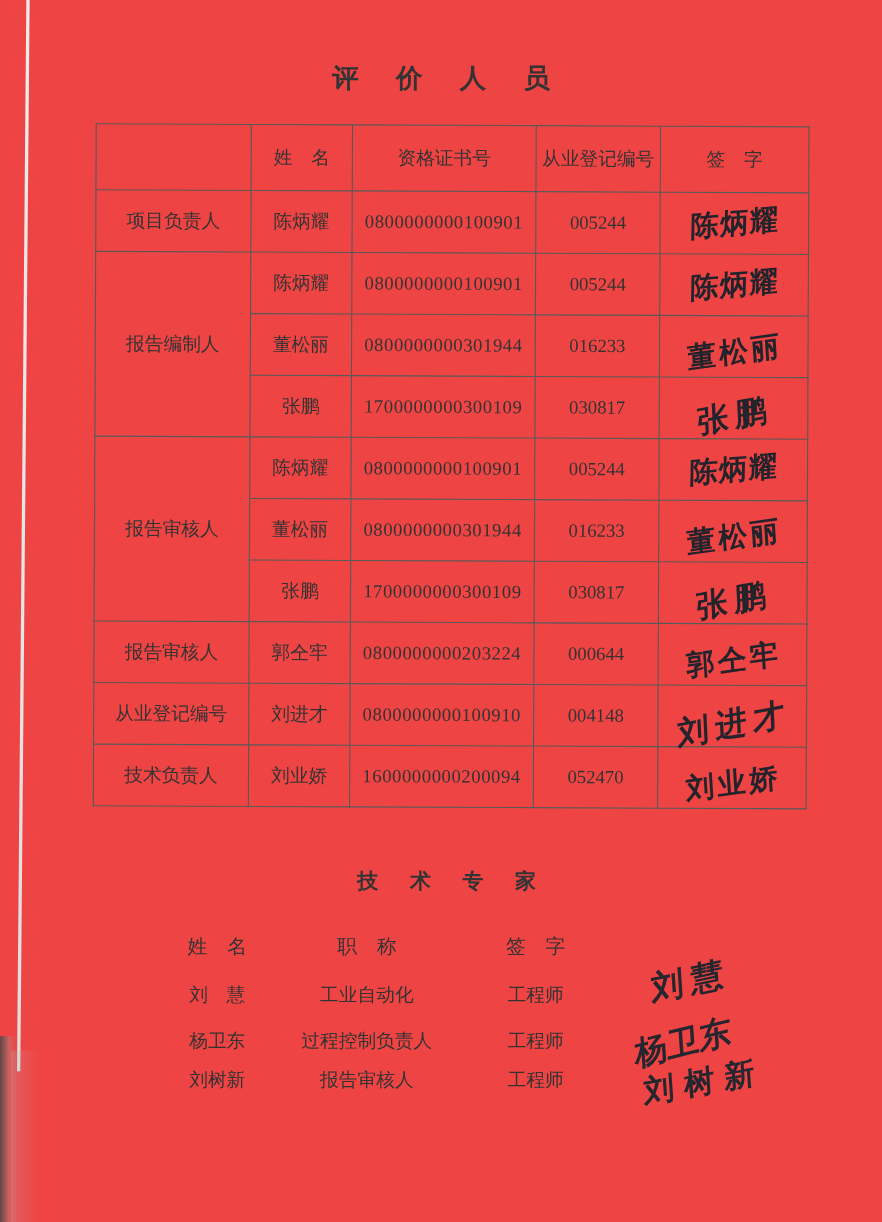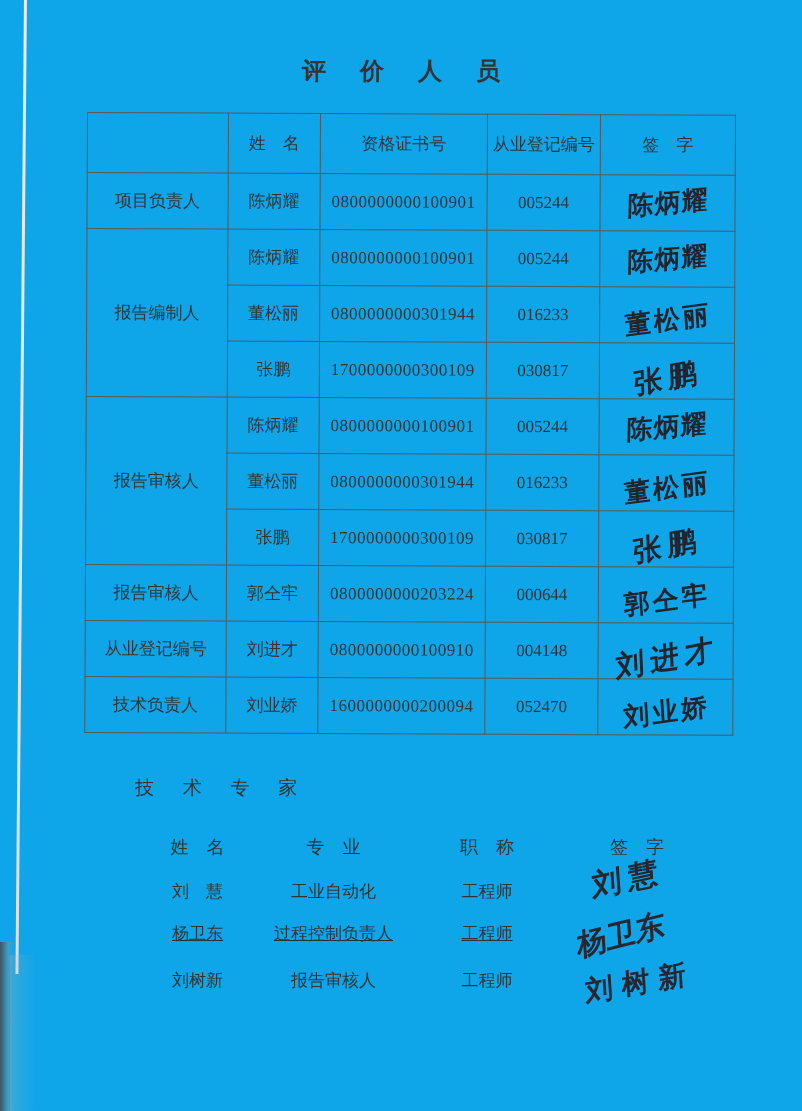--- a/index.html
+++ b/index.html
@@ -3,21 +3,21 @@
 <meta charset="utf-8">
 <style>
   html,body { margin:0; padding:0; }
   body {
     width:802px; height:1111px;
     background:#f6f6f6;
     font-family:"Liberation Serif","DejaVu Serif",serif;
   }
   .page {
     position:relative; width:802px; height:1111px;
-    background:#0ea5e9; overflow:hidden; color:#2f2f2f;
+    background:#ef4444; overflow:hidden; color:#2f2f2f;
   }
   
   .edge-line {
     position:absolute; left:24px; top:-6px; width:3px; height:980px;
     background:linear-gradient(to bottom,#ececec,#dedede);
     transform:rotate(0.5deg); transform-origin:top center;
   }
   .corner-shadow {
     position:absolute; left:0; top:942px; width:15px; height:169px;
     background:linear-gradient(to right, rgba(72,72,72,0.85), rgba(150,150,150,0.35) 55%, rgba(220,220,220,0));
@@ -54,33 +54,33 @@
     display:inline-block; white-space:nowrap;
     font-size:26px; font-weight:600; color:#23232b;
     transform:rotate(-5deg);
   }
   .sv0 { transform:rotate(-5deg) skewX(-6deg); letter-spacing:1px; }
   .sv1 { transform:rotate(-8deg) translateY(5px) skewX(-4deg); letter-spacing:3px; }
   .sv2 { transform:rotate(-11deg) translateY(7px) skewX(-8deg); letter-spacing:6px; font-size:29px; }
   
   .experts { position:absolute; left:150px; top:772px; width:572px; }
   .experts-title {
-    margin:3px; text-align:left; transform:translateX(-30px);
-    font-size:19px; font-weight:400; letter-spacing:12px; text-indent:12px; color:#333;
+    margin:16px; text-align:center; transform:translateX(-30px);
+    font-size:19px; font-weight:700; letter-spacing:12px; text-indent:12px; color:#333;
   }
   .erow {
     display:grid; grid-template-columns:95px 177px 130px 170px;
     align-items:center;
   }
   .erow > span { text-align:center; font-size:17px; color:#333; }
   .experts-header { margin-top:34px; height:24px; }
   .experts-header > span { font-size:18px; }
   .erow-0 { margin-top:12px; height:28px; }
-  .erow-1 { margin-top:14px; height:28px;text-decoration:underline; }
-  .erow-2 { margin-top:20px; height:28px; }
+  .erow-1 { margin-top:14px; height:28px; }
+  .erow-2 { margin-top:8px; height:28px; }
   .esig { display:inline-block; white-space:nowrap; font-weight:600; color:#26262e; }
   .erow-0 .esig { transform:rotate(-12deg) translate(-6px,-14px) skewX(-8deg); font-size:30px; letter-spacing:7px; }
   .erow-1 .esig { transform:rotate(-14deg) translate(-16px,-2px) skewX(-10deg); font-size:30px; letter-spacing:0px; }
   .erow-2 .esig { transform:rotate(-10deg) translate(2px,3px) skewX(-6deg); font-size:28px; letter-spacing:9px; }
 </style>
 </head>
 <body>
 
 <div class="page">
 
@@ -174,21 +174,20 @@
           <td class="cell-reg">052470</td>
           <td><span class="sig sv1">刘业娇</span></td>
         </tr>
       </tbody>
   </table>
 
   <div class="experts">
     <h2 class="experts-title">技 术 专 家</h2>
     <div class="erow experts-header">
       <span>姓　名</span>
-      <span>专　业</span>
       <span>职　称</span>
       <span>签　字</span>
     </div>
     <div id="experts-rows">
         <div class="erow erow-0">
           <span>刘　慧</span>
           <span>工业自动化</span>
           <span>工程师</span>
           <span><span class="esig">刘慧</span></span>
         </div>

